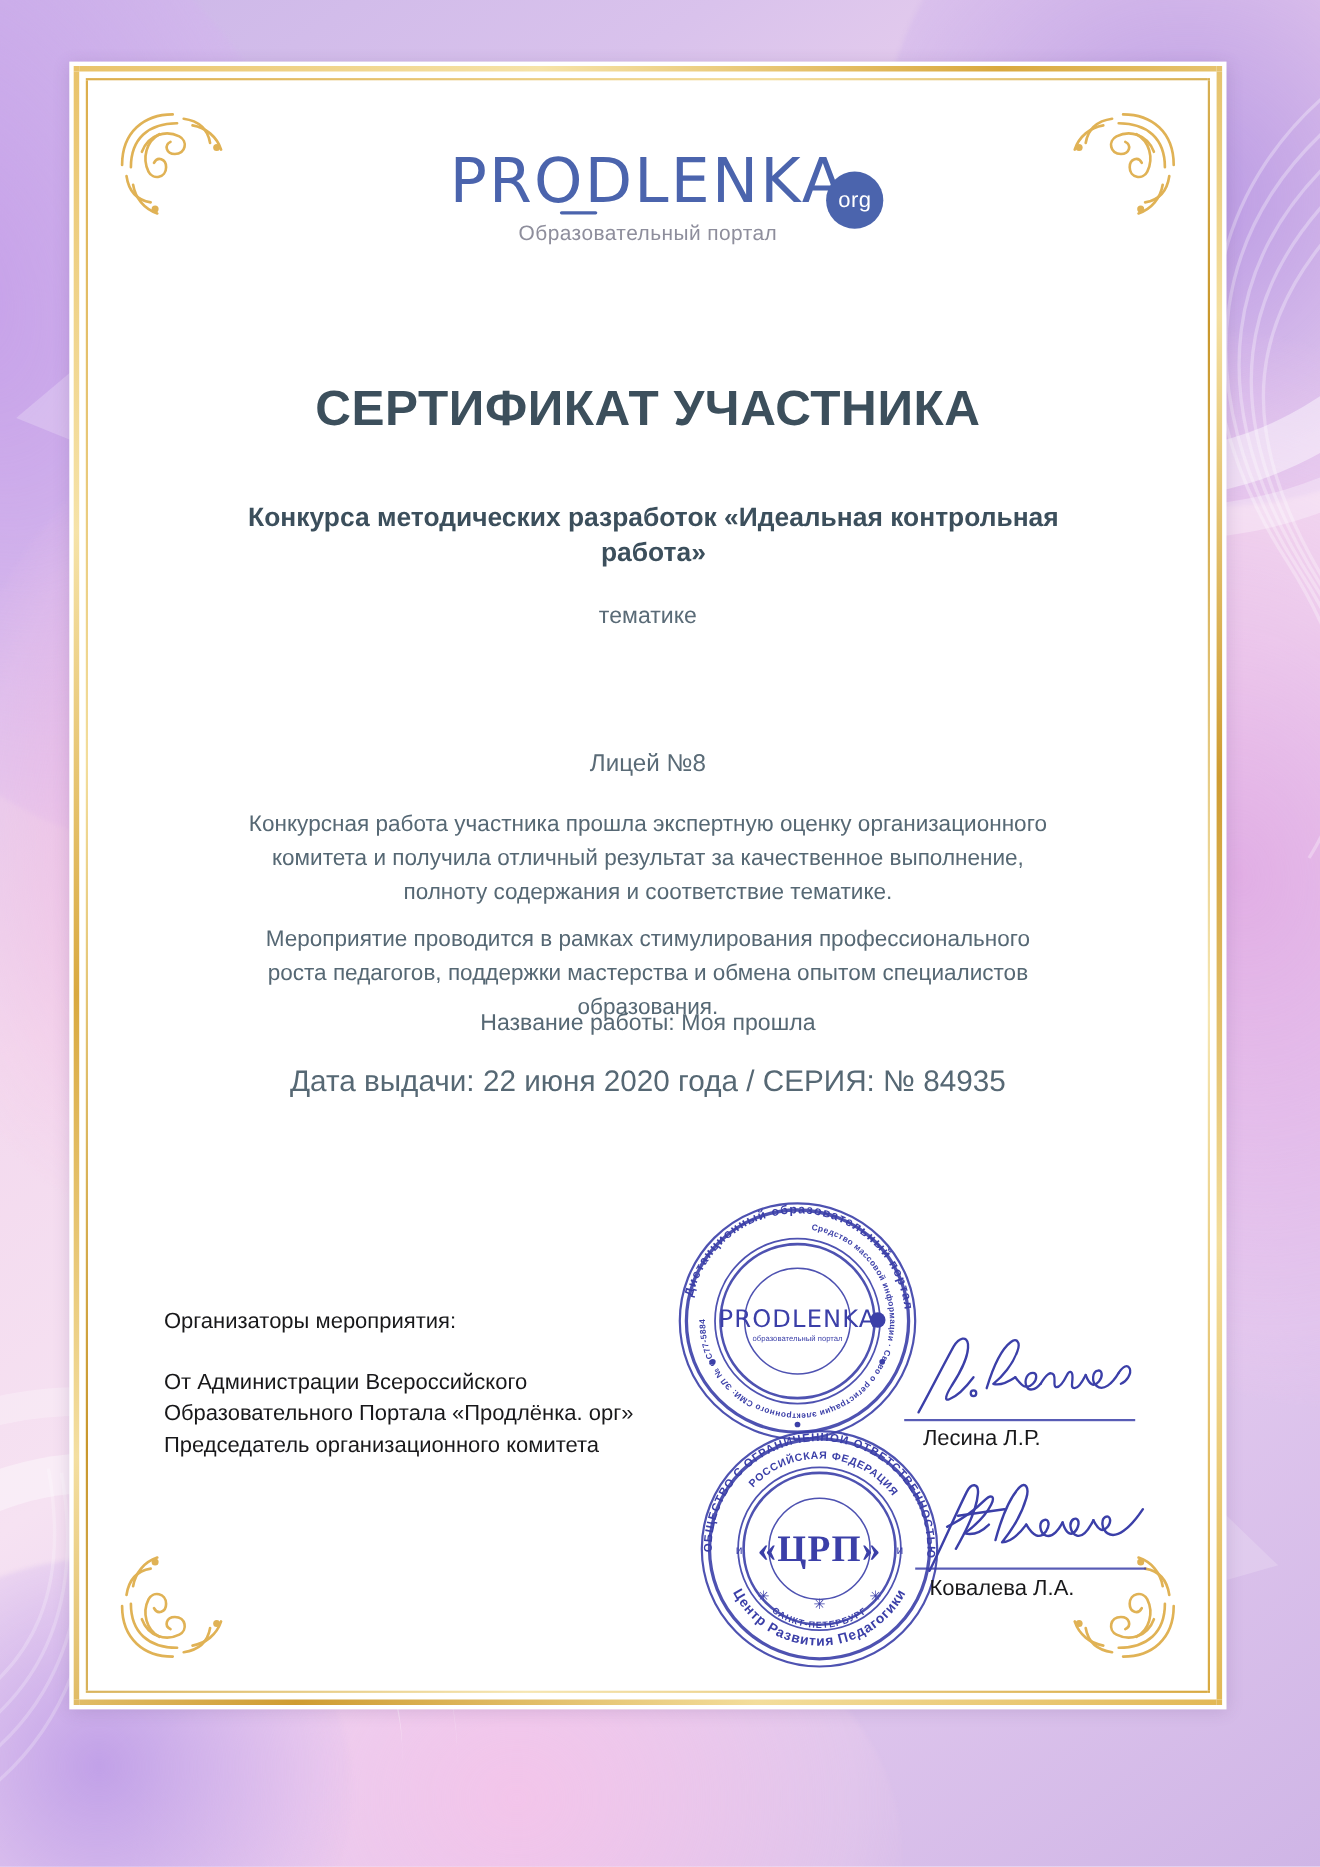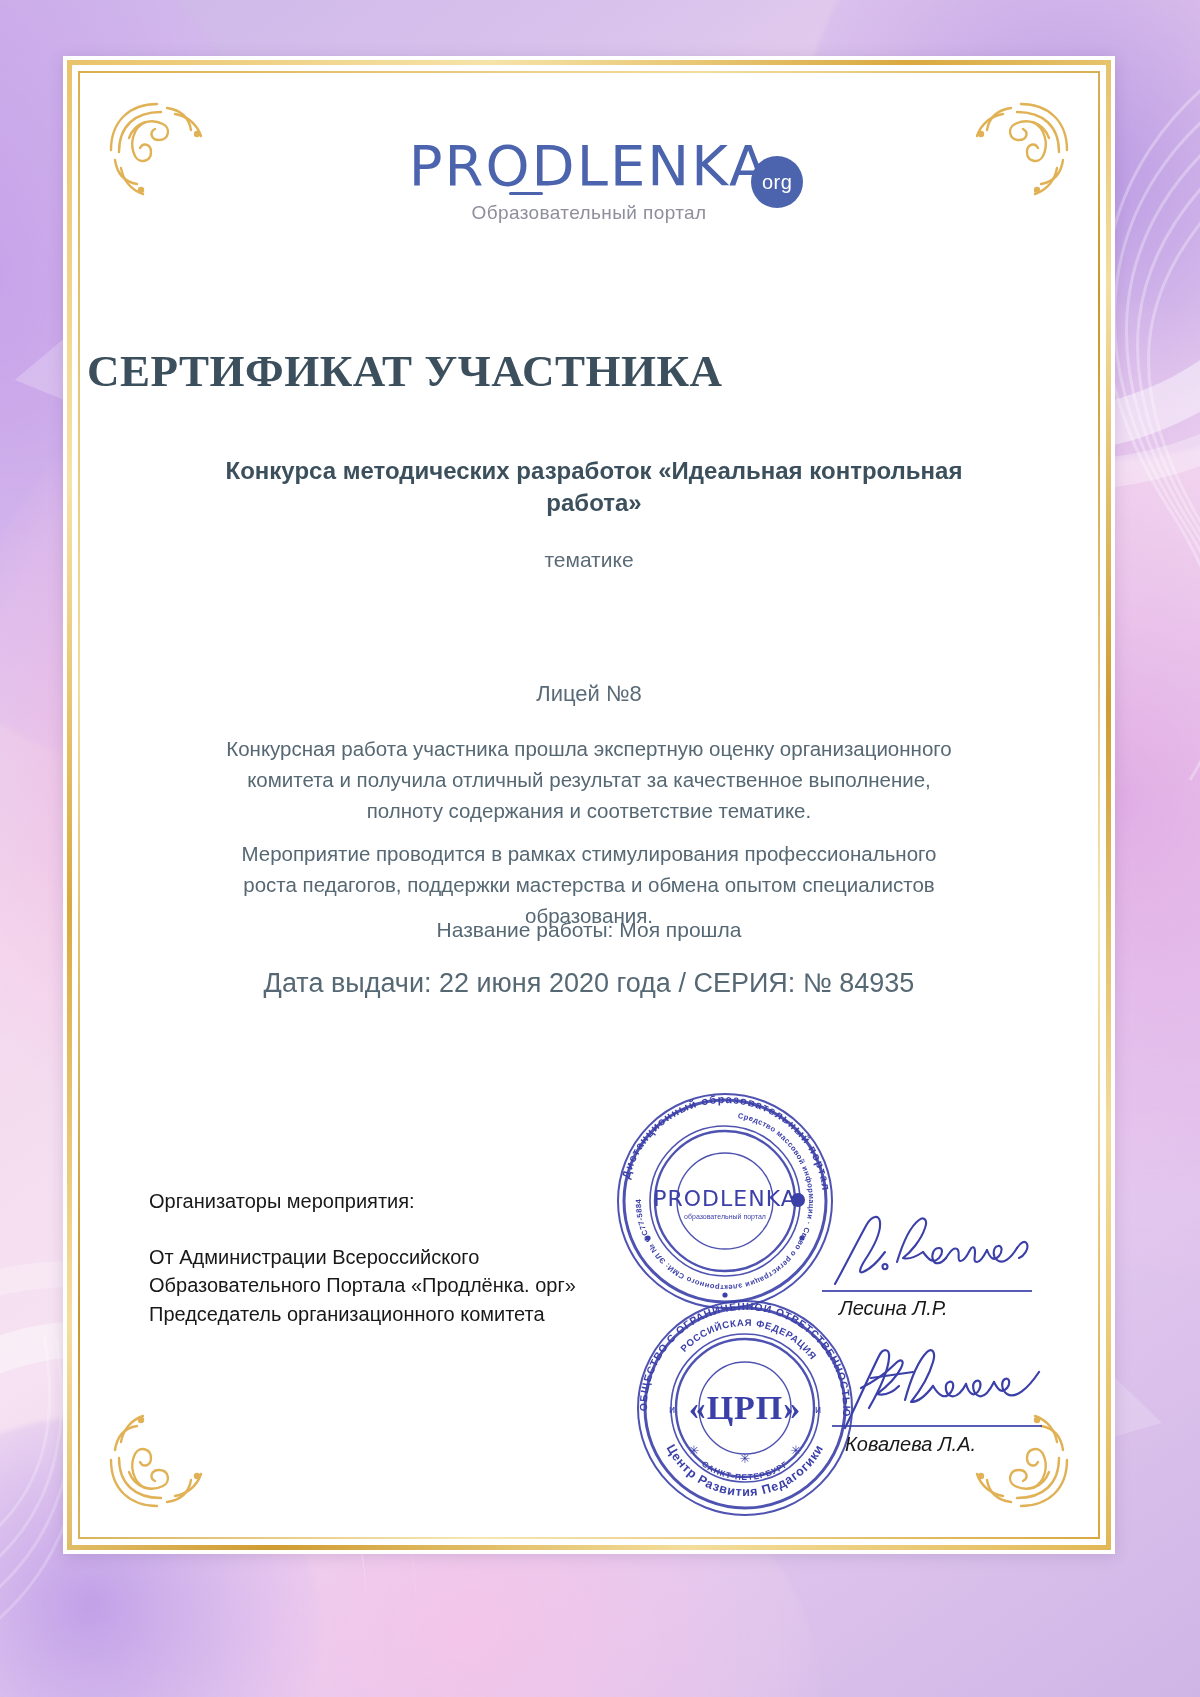--- a/index.html
+++ b/index.html
@@ -92,22 +92,22 @@
   .org-badge{
     position:absolute;right:-34px;top:18px;
     width:52px;height:52px;border-radius:50%;background:#4b64ad;color:#fff;
     font-size:20px;line-height:52px;text-align:center;letter-spacing:.5px;
   }
   .logo-sub{
     margin-top:8px;font-size:19px;color:#8e8e9c;letter-spacing:.4px;
   }
 
   .title{
-    position:absolute;left:0;right:0;top:265px;text-align:left;
-    font-size:45px;font-weight:bold;color:#3c4f5c;letter-spacing:.5px;font-family:Liberation Serif, serif;
+    position:absolute;left:0;right:0;top:265px;text-align:center;
+    font-size:45px;font-weight:bold;color:#3c4f5c;letter-spacing:.5px;
   }
   .subtitle{
     position:absolute;left:130px;right:120px;top:375px;text-align:center;
     font-size:24px;font-weight:bold;color:#3c4f5c;line-height:1.34;
   }
   .gets{
     position:absolute;left:0;right:0;top:468px;text-align:center;
     font-size:21px;color:#5a6b77;
   }
   .recipient{
@@ -136,21 +136,21 @@
   
   .organizers-label{
     position:absolute;left:62px;top:1110px;font-size:20px;color:#18181a;
   }
   .org-block-1{
     position:absolute;left:62px;top:1163px;font-size:20px;color:#18181a;line-height:1.42;
   }
   .org-block-2{
     position:absolute;left:62px;top:1323px;font-size:20px;color:#18181a;line-height:1.42;
   }
-  .sig-name{position:absolute;font-size:20px;color:#18181a;font-style:italic;}
+  .sig-name{position:absolute;font-size:20px;color:#18181a;}
   .sig-name-1{left:752px;top:1217px;}
   .sig-name-2{left:758px;top:1353px;}
 
   .sig-line{position:absolute;height:2px;background:#3b3fa8;opacity:.85;}
   .sig-line-1{left:735px;top:1210px;width:210px;}
   .sig-line-2{left:745px;top:1345px;width:210px;}
 
   .stamp{position:absolute;}
   .stamp-1{left:525px;top:1008px;width:226px;height:226px;}
   .stamp-2{left:545px;top:1215px;width:226px;height:226px;}

